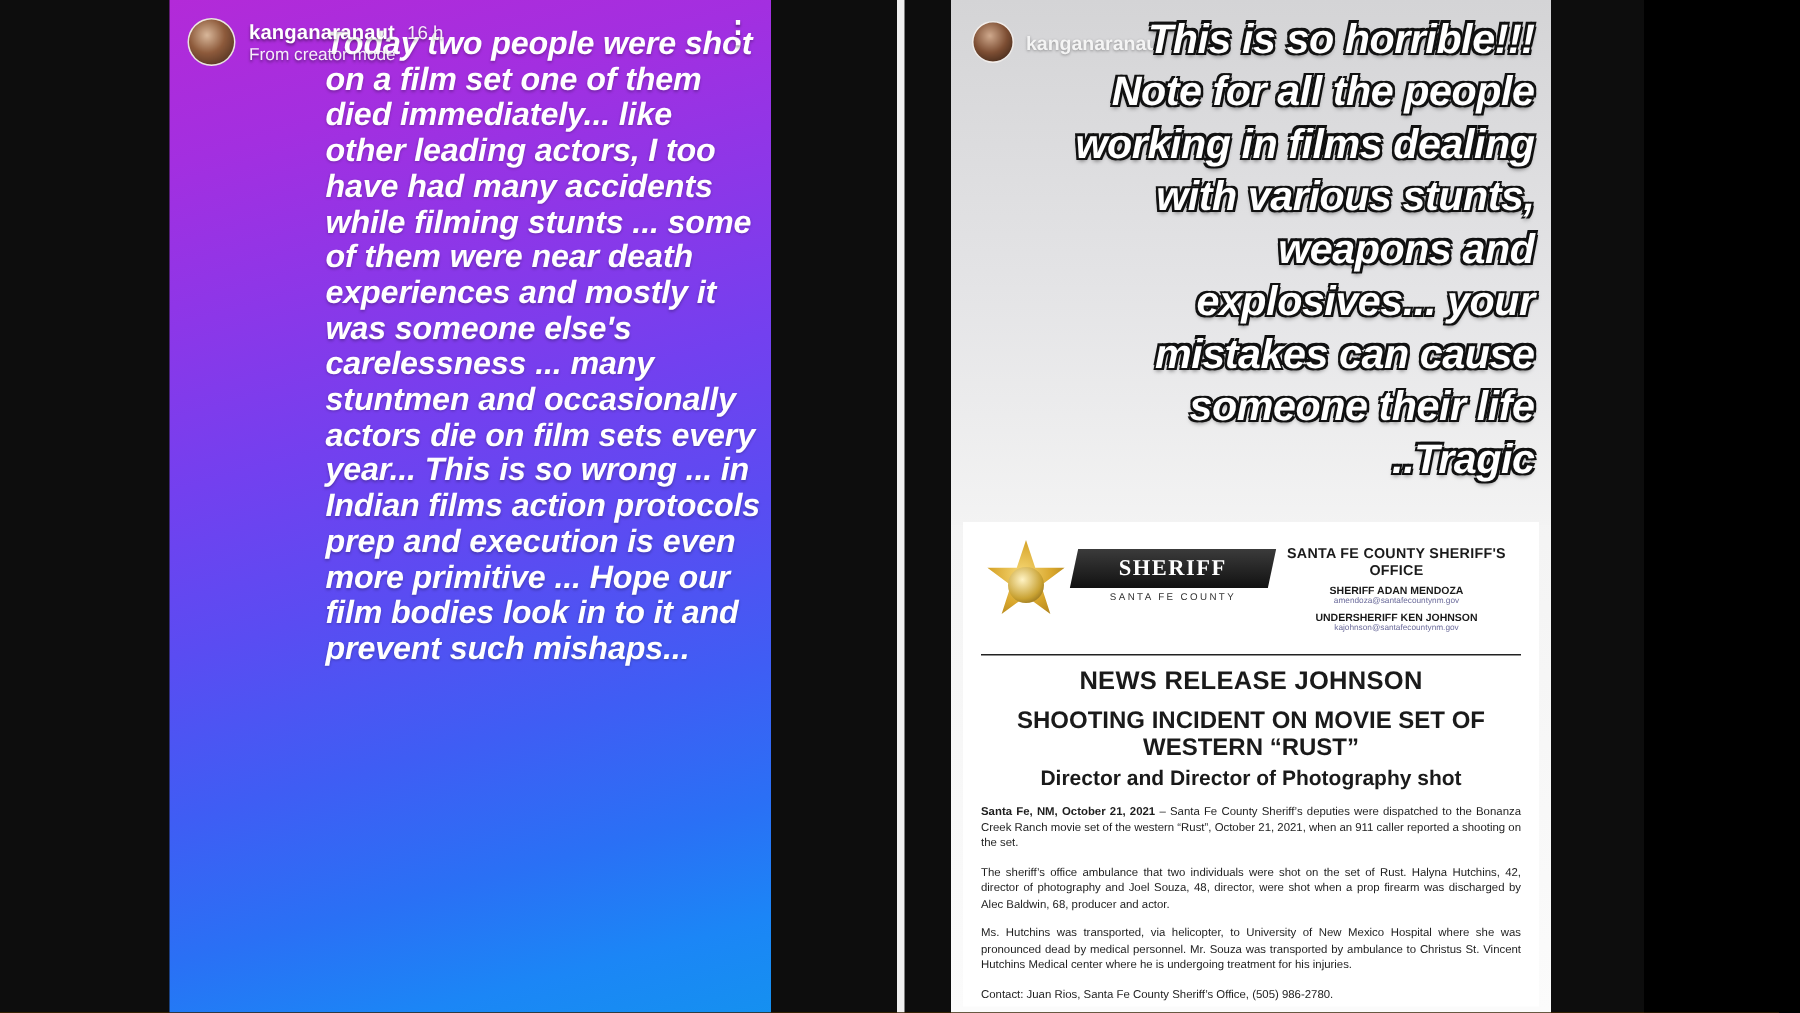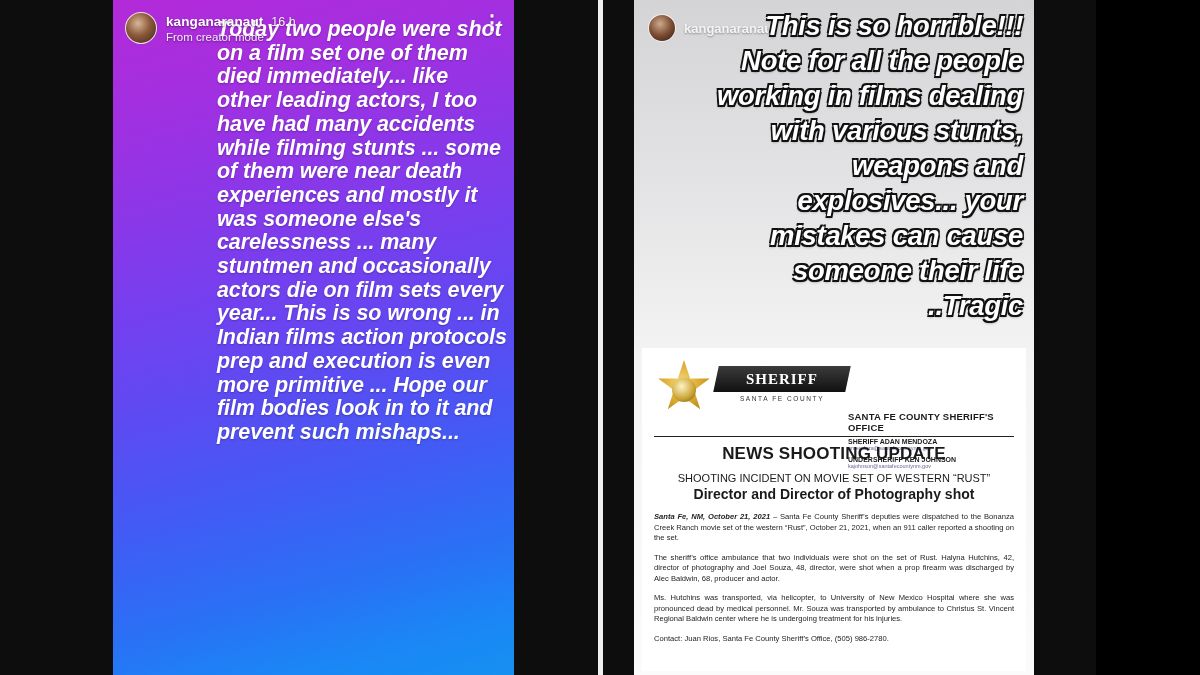--- a/index.html
+++ b/index.html
@@ -259,24 +259,23 @@
   .sheriff-sub {
     margin-top: 3px;
     text-align: center;
     font-size: 6.5px;
     letter-spacing: 1.6px;
     color: #333;
     font-family: "Liberation Sans", sans-serif;
   }
   .office-block {
     margin-left: auto;
-    text-align: left;
+    text-align: center;
     padding-top: 8px;
     width: 175px;
-    margin-top: 47px;
   }
   .office-title {
     font-size: 9.5px;
     font-weight: bold;
     letter-spacing: 0.2px;
     font-family: "Liberation Sans", sans-serif;
   }
   .office-line {
     font-size: 7px;
     font-weight: bold;
@@ -294,42 +293,42 @@
   }
   .press-h1 {
     text-align: center;
     font-size: 17px;
     font-weight: bold;
     font-family: "Liberation Sans", sans-serif;
     letter-spacing: 0.2px;
   }
   .press-h2 {
     text-align: center;
-    font-size: 11px;
-    font-weight: normal;
+    font-size: 16px;
+    font-weight: bold;
     font-family: "Liberation Sans", sans-serif;
     margin-top: 8px;
   }
   .press-h3 {
     text-align: center;
     font-size: 14px;
     font-weight: bold;
     font-family: "Liberation Sans", sans-serif;
     margin-top: 2px;
   }
   .press-body {
     margin-top: 10px;
     font-size: 7.6px;
     line-height: 10.5px;
     font-family: "Liberation Sans", sans-serif;
     color: #1d1d1d;
     text-align: justify;
   }
   .press-body p { margin: 0 0 9px 0; }
-  .press-body .dateline { font-weight: bold; font-style: italic; }
+  .press-body .dateline { font-weight: bold; }
 </style>
 </head>
 <body>
 
 <div class="canvas">
 
   <div class="panel panel-left">
     <div class="story1">
 
       <div class="story-header">
@@ -377,28 +376,28 @@
             <div class="office-title">SANTA FE COUNTY SHERIFF'S OFFICE</div>
             <div class="office-line">SHERIFF ADAN MENDOZA</div>
             <div class="office-mail">amendoza@santafecountynm.gov</div>
             <div class="office-line">UNDERSHERIFF KEN JOHNSON</div>
             <div class="office-mail">kajohnson@santafecountynm.gov</div>
           </div>
         </div>
 
         <div class="press-rule"></div>
 
-        <div class="press-h1">NEWS SHOOTING UPDATE</div>
+        <div class="press-h1">NEWS RELEASE JOHNSON</div>
         <div class="press-h2">SHOOTING INCIDENT ON MOVIE SET OF WESTERN “RUST”</div>
         <div class="press-h3">Director and Director of Photography shot</div>
 
         <div class="press-body">
           <p><span class="dateline">Santa Fe, NM, October 21, 2021</span><span> – Santa Fe County Sheriff’s deputies were dispatched to the Bonanza Creek Ranch movie set of the western “Rust”, October 21, 2021, when an 911 caller reported a shooting on the set.</span></p>
           <p>The sheriff’s office ambulance that two individuals were shot on the set of Rust.  Halyna Hutchins, 42, director of photography and Joel Souza, 48, director, were shot when a prop firearm was discharged by Alec Baldwin, 68, producer and actor.</p>
-          <p>Ms. Hutchins was transported, via helicopter, to University of New Mexico Hospital where she was pronounced dead by medical personnel. Mr. Souza was transported by ambulance to Christus St. Vincent Regional Baldwin center where he is undergoing treatment for his injuries.</p>
+          <p>Ms. Hutchins was transported, via helicopter, to University of New Mexico Hospital where she was pronounced dead by medical personnel. Mr. Souza was transported by ambulance to Christus St. Vincent Hutchins Medical center where he is undergoing treatment for his injuries.</p>
           <p>Contact:   Juan Rios, Santa Fe County Sheriff’s Office, (505) 986-2780.</p>
         </div>
       </div>
     </div>
   </div>
 
   <div class="divider"></div>
 </div>
 
 </body></html>

